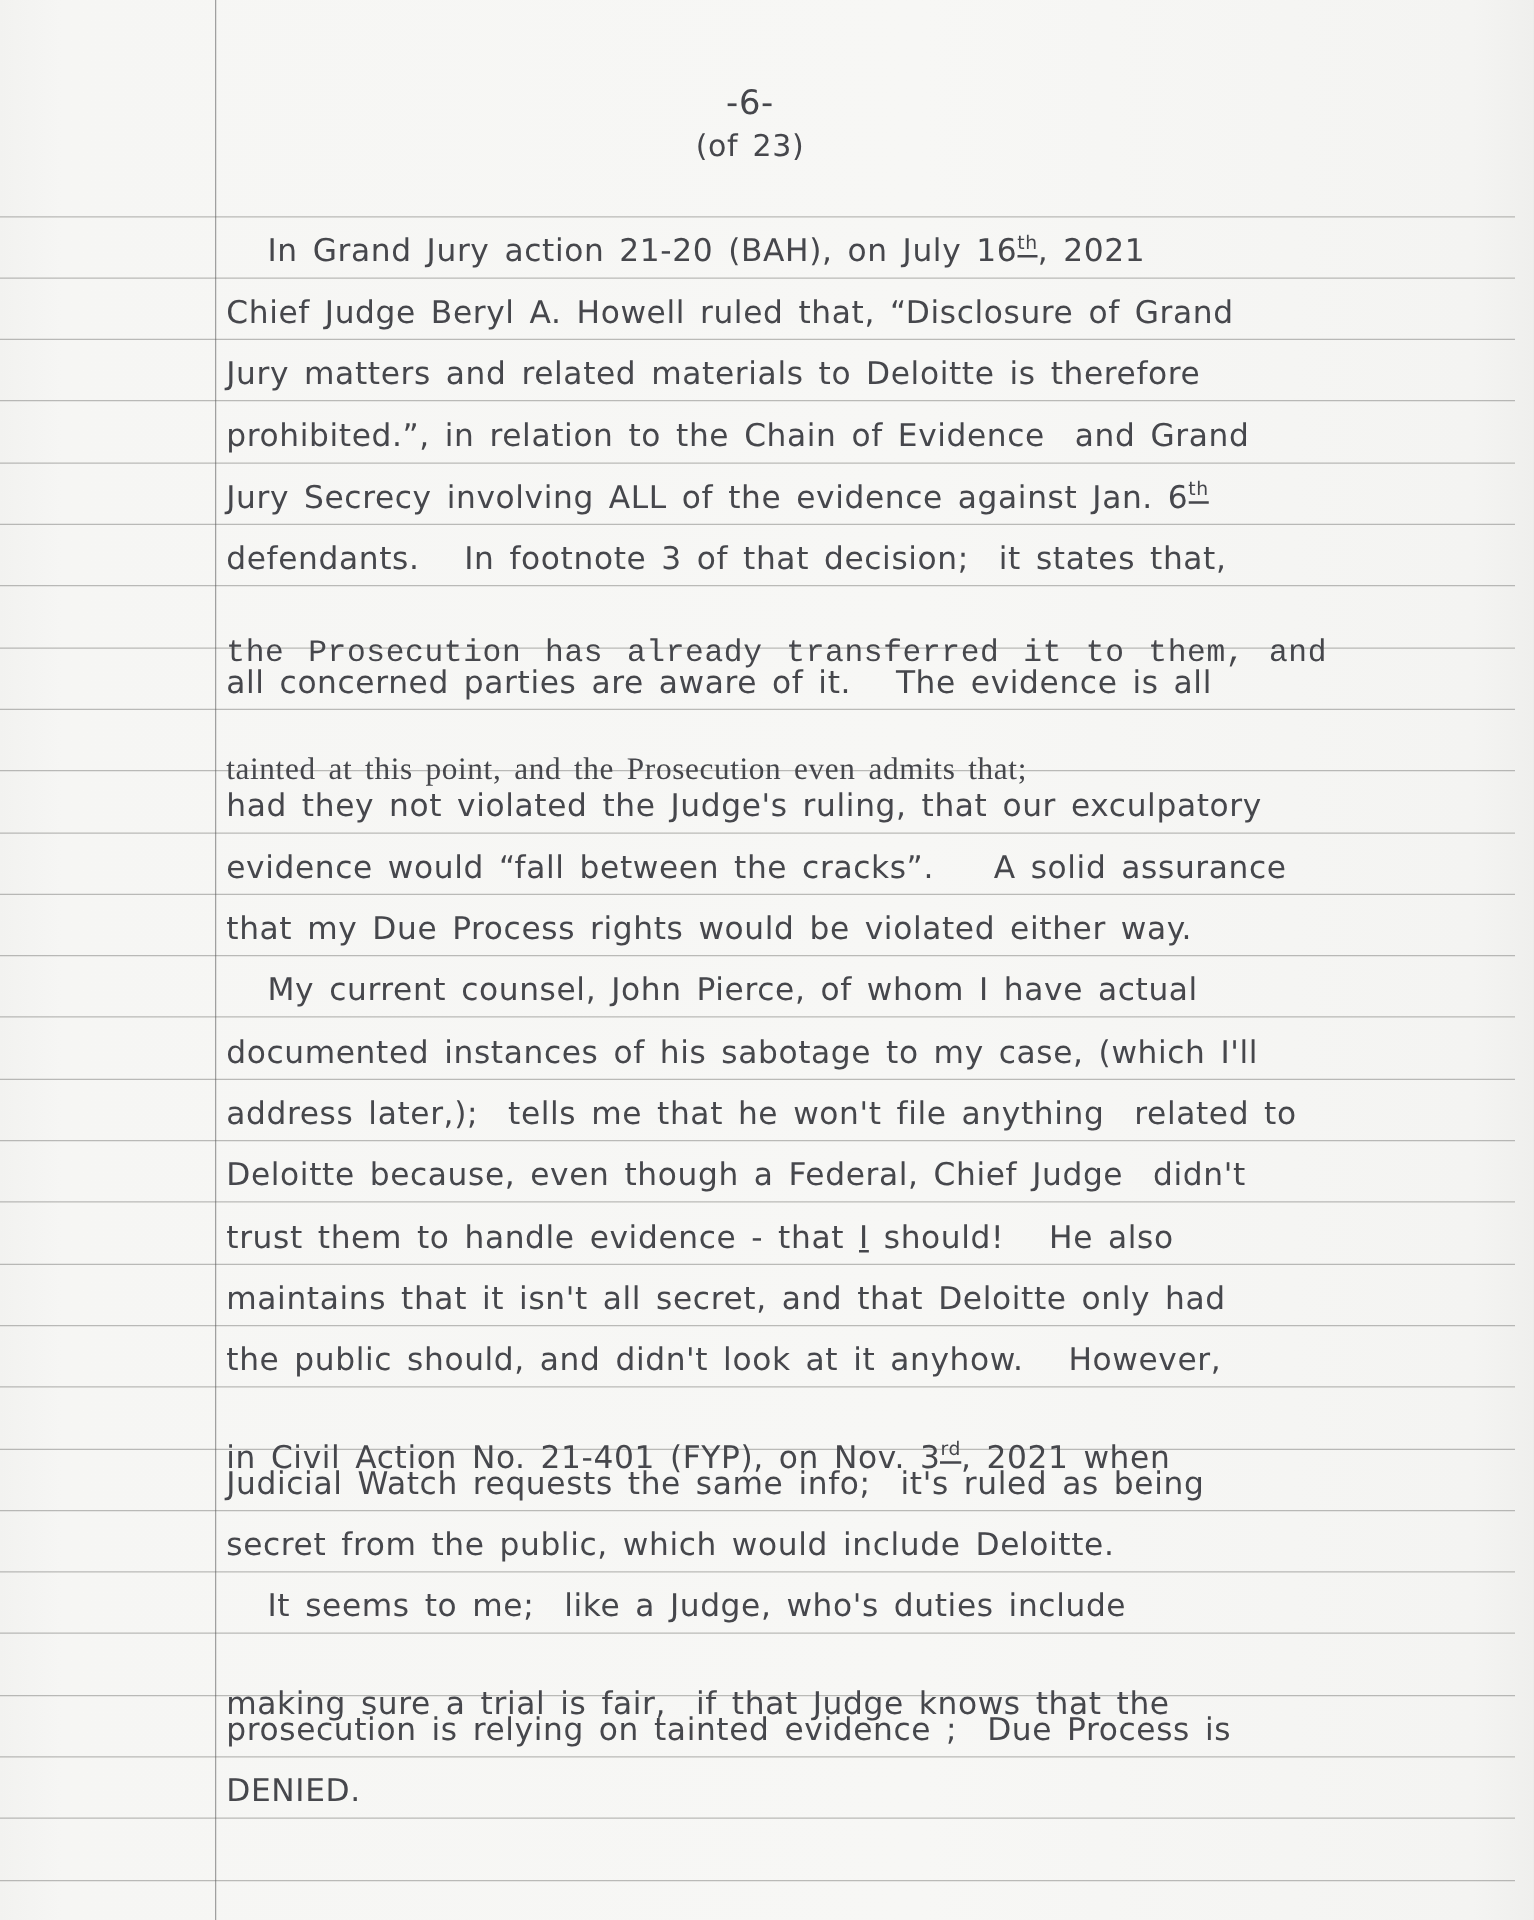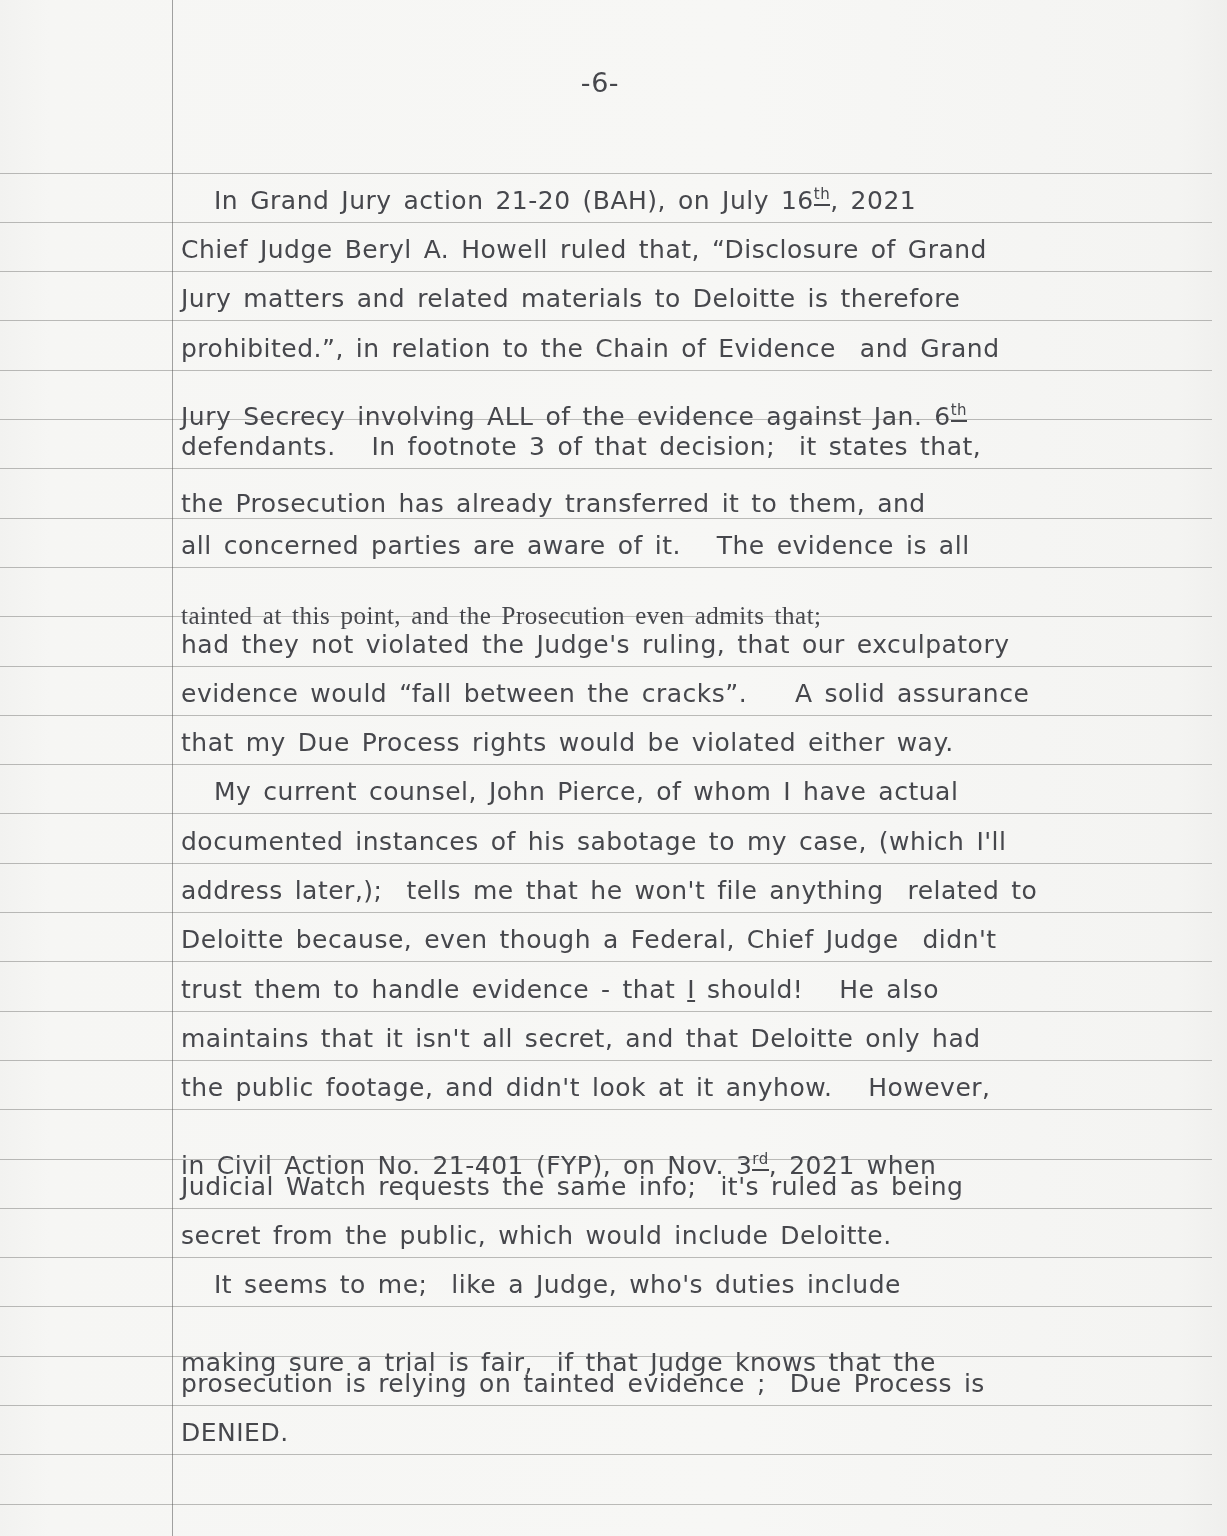--- a/index.html
+++ b/index.html
@@ -92,42 +92,43 @@
       <div class="rule" style="top: 1306.4px;"></div>
       <div class="rule" style="top: 1355.7px;"></div>
       <div class="rule" style="top: 1405px;"></div>
       <div class="rule" style="top: 1454.3px;"></div>
       <div class="rule" style="top: 1503.6px;"></div>
     </div>
   <div id="margin-line"></div>
 
   <div id="page-num" class="hand center">-6-</div>
 
+  <div id="page-total" class="hand center">(of 23)</div>
 
 
   <div id="body-lines">
       <div class="hand indent" style="top: 179.8px;">In Grand Jury action 21-20 (BAH), on July 16<sup class="sup">th</sup>, 2021</div>
       <div class="hand" style="top: 229.1px;">Chief Judge Beryl A. Howell ruled that, “Disclosure of Grand</div>
       <div class="hand" style="top: 278.4px;">Jury matters and related materials to Deloitte is therefore</div>
       <div class="hand" style="top: 327.7px;">prohibited.”, in relation to the Chain of Evidence  and Grand</div>
-      <div class="hand" style="top: 396px;">Jury Secrecy involving ALL of the evidence against Jan. 6<sup class="sup">th</sup></div>
+      <div class="hand" style="top: 377px;">Jury Secrecy involving ALL of the evidence against Jan. 6<sup class="sup">th</sup></div>
       <div class="hand" style="top: 426.3px;">defendants.   In footnote 3 of that decision;  it states that,</div>
-      <div class="hand" style="top: 483px;">the Prosecution has already transferred it to them, and</div>
+      <div class="hand" style="top: 502px; font-family: Liberation Mono, monospace;">the Prosecution has already transferred it to them, and</div>
       <div class="hand" style="top: 524.9px;">all concerned parties are aware of it.   The evidence is all</div>
       <div class="hand" style="top: 595px; font-family: Liberation Serif, serif;">tainted at this point, and the Prosecution even admits that;</div>
       <div class="hand" style="top: 623.5px;">had they not violated the Judge's ruling, that our exculpatory</div>
       <div class="hand" style="top: 672.8px;">evidence would “fall between the cracks”.    A solid assurance</div>
       <div class="hand" style="top: 722.1px;">that my Due Process rights would be violated either way.</div>
       <div class="hand indent" style="top: 771.4px;">My current counsel, John Pierce, of whom I have actual</div>
       <div class="hand" style="top: 820.7px; text-align: center;">documented instances of his sabotage to my case, (which I'll</div>
       <div class="hand" style="top: 870px;">address later,);  tells me that he won't file anything  related to</div>
       <div class="hand" style="top: 919.3px;">Deloitte because, even though a Federal, Chief Judge  didn't</div>
       <div class="hand" style="top: 968.6px;">trust them to handle evidence - that <span class="u">I</span> should!   He also</div>
       <div class="hand" style="top: 1017.9px;">maintains that it isn't all secret, and that Deloitte only had</div>
-      <div class="hand" style="top: 1067.2px;">the public footage, and didn't look at it anyhow.   However,</div>
+      <div class="hand" style="top: 1067.2px;">the public should, and didn't look at it anyhow.   However,</div>
       <div class="hand" style="top: 1116.5px; margin-top: 28px;">in Civil Action No. 21-401 (FYP), on Nov. 3<sup class="sup">rd</sup>, 2021 when</div>
       <div class="hand" style="top: 1165.8px;">Judicial Watch requests the same info;  it's ruled as being</div>
       <div class="hand" style="top: 1215.1px;">secret from the public, which would include Deloitte.</div>
       <div class="hand indent" style="top: 1264.4px;">It seems to me;  like a Judge, who's duties include</div>
       <div class="hand" style="top: 1313.7px; margin-top: 28px;">making sure a trial is fair,  if that Judge knows that the</div>
       <div class="hand" style="top: 1363px;">prosecution is relying on tainted evidence ;  Due Process is</div>
       <div class="hand" style="top: 1412.3px;">DENIED.</div>
     </div>
 </div>
 

